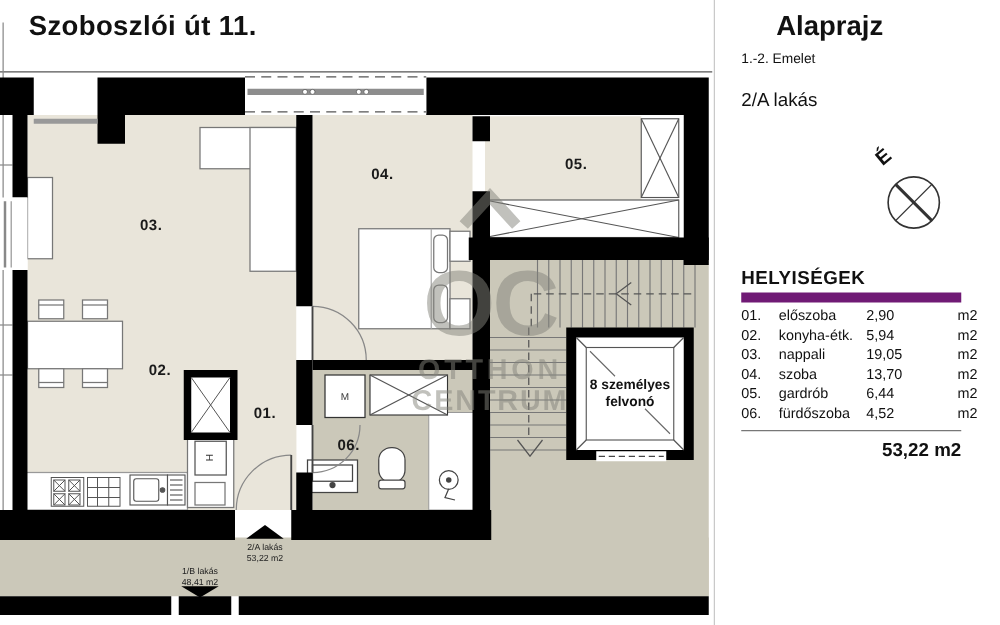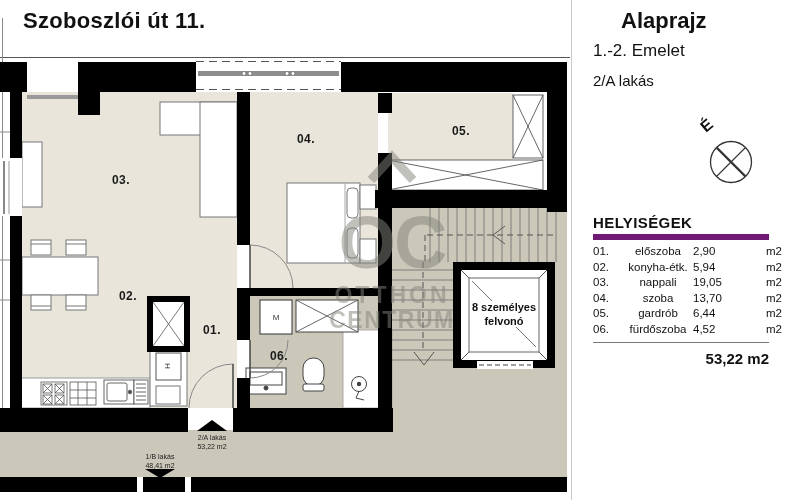--- a/index.html
+++ b/index.html
@@ -5,28 +5,28 @@
   html,body{margin:0;padding:0;background:#fff;}
   body{width:800px;height:500px;position:relative;overflow:hidden;
        font-family:"Liberation Sans", sans-serif;color:#111;}
   .abs{position:absolute;}
   #page-title{left:23px;top:8px;font-size:22px;font-weight:bold;letter-spacing:.3px;}
   #plan-wrap{left:0;top:0;width:570px;height:500px;}
   #panel{left:572px;top:0;width:228px;height:500px;}
   #panel-divider{left:571px;top:0;width:1px;height:500px;background:#c9c9c9;}
   .panel-inner{position:absolute;left:21px;}
   #panel-title{top:8px;font-size:22px;font-weight:bold;margin-left:28px;}
-  #panel-floor{top:41px;font-size:17px;text-align:right;}
+  #panel-floor{top:41px;font-size:11px;text-align:right;}
   #panel-apt{top:72px;font-size:15px;}
   #rooms-block{top:214px;width:176px;}
   #rooms-title{font-size:15px;font-weight:bold;letter-spacing:.4px;
-               border-bottom:6px solid #701a75;padding-bottom:3px;}
+               border-bottom:8px solid #701a75;padding-bottom:3px;}
   .room-row{display:flex;font-size:11.5px;line-height:15.5px;}
   .room-row .c-num{width:30px;}
-  .room-row .c-name{flex:1;text-align:center;}
+  .room-row .c-name{flex:1;}
   .room-row .c-area{width:46px;text-align:left;}
   .room-row .c-unit{width:30px;padding-left:27px;box-sizing:border-box;}
   #rooms-sep{border-top:1.5px solid #777;margin-top:5px;}
   #rooms-total{margin-top:7px;font-size:15px;font-weight:bold;text-align:right;}
   svg text{font-family:"Liberation Sans", sans-serif;}
   .room-label{font-size:12px;font-weight:bold;fill:#1a1a1a;letter-spacing:.5px;}
   .tiny-label{font-size:7px;fill:#222;}
   .lift-label{font-size:11px;font-weight:bold;fill:#111;}
   .appl-label{font-size:8px;fill:#333;}
 </style>

